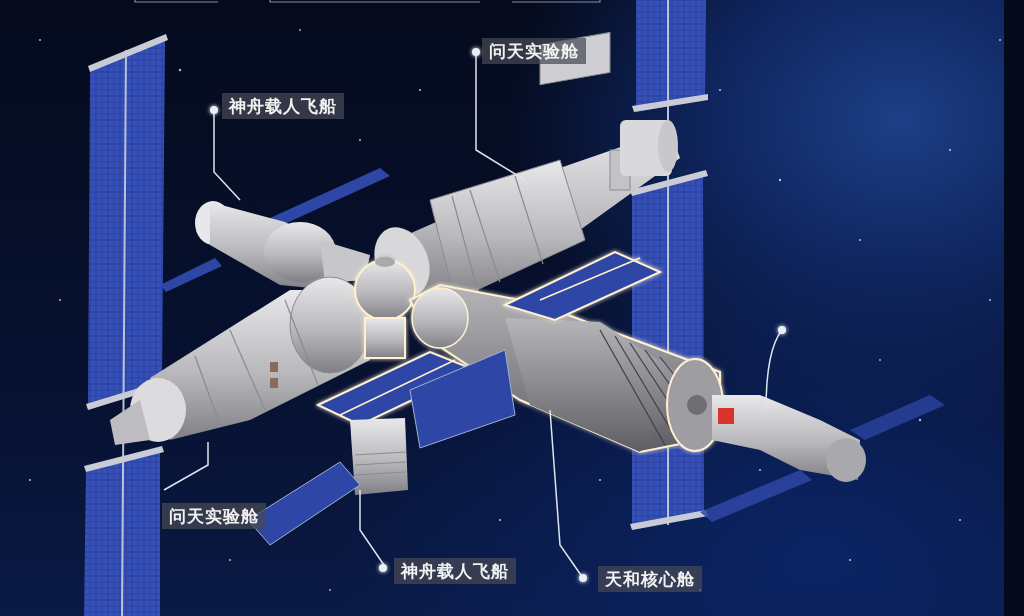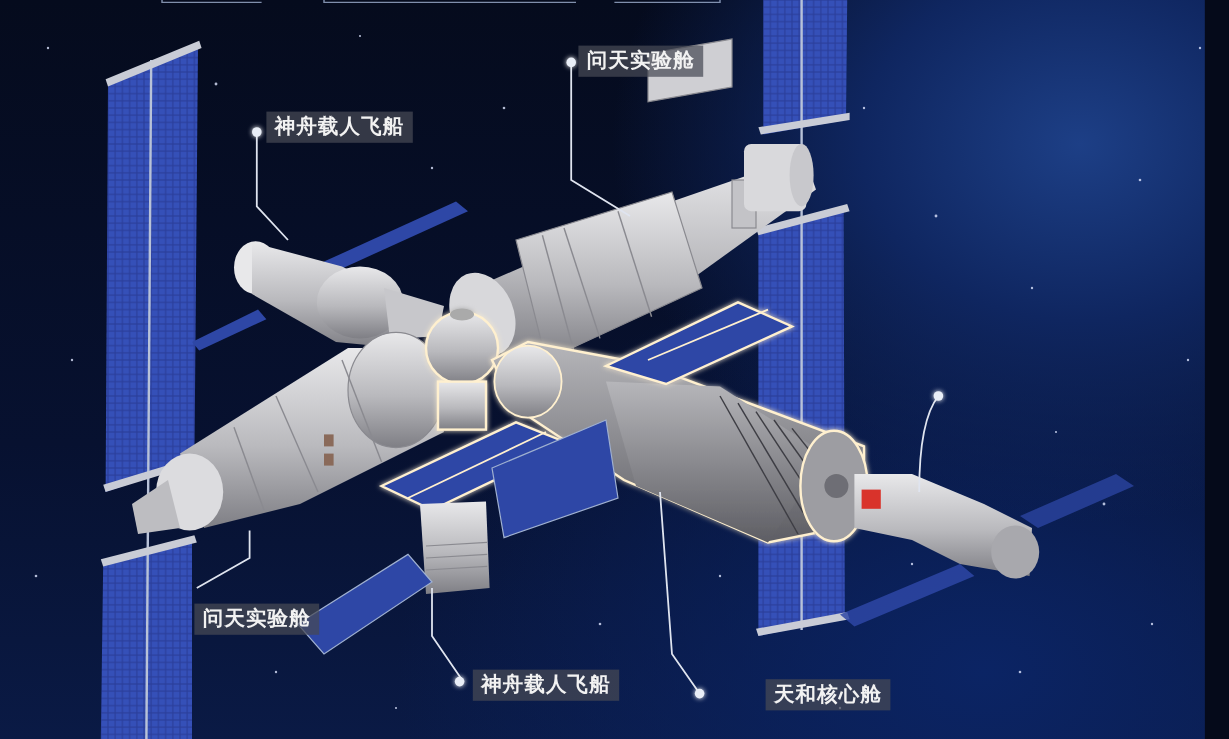--- a/index.html
+++ b/index.html
@@ -201,14 +201,14 @@
   <div class="dot" style="left:472px;top:48px;"></div>
   <div class="dot" style="left:210px;top:106px;"></div>
   <div class="dot" style="left:778px;top:326px;"></div>
   <div class="dot" style="left:379px;top:564px;"></div>
   <div class="dot" style="left:579px;top:574px;"></div>
 
   <div class="label" style="left:482px;top:38px;">问天实验舱</div>
   <div class="label" style="left:222px;top:93px;">神舟载人飞船</div>
   <div class="label" style="left:162px;top:503px;">问天实验舱</div>
   <div class="label" style="left:394px;top:558px;">神舟载人飞船</div>
-  <div class="label" style="left:598px;top:566px;margin-left:40px;">天和核心舱</div>
+  <div class="label" style="left:598px;top:566px;">天和核心舱</div>
 </div>
 
 </body></html>

